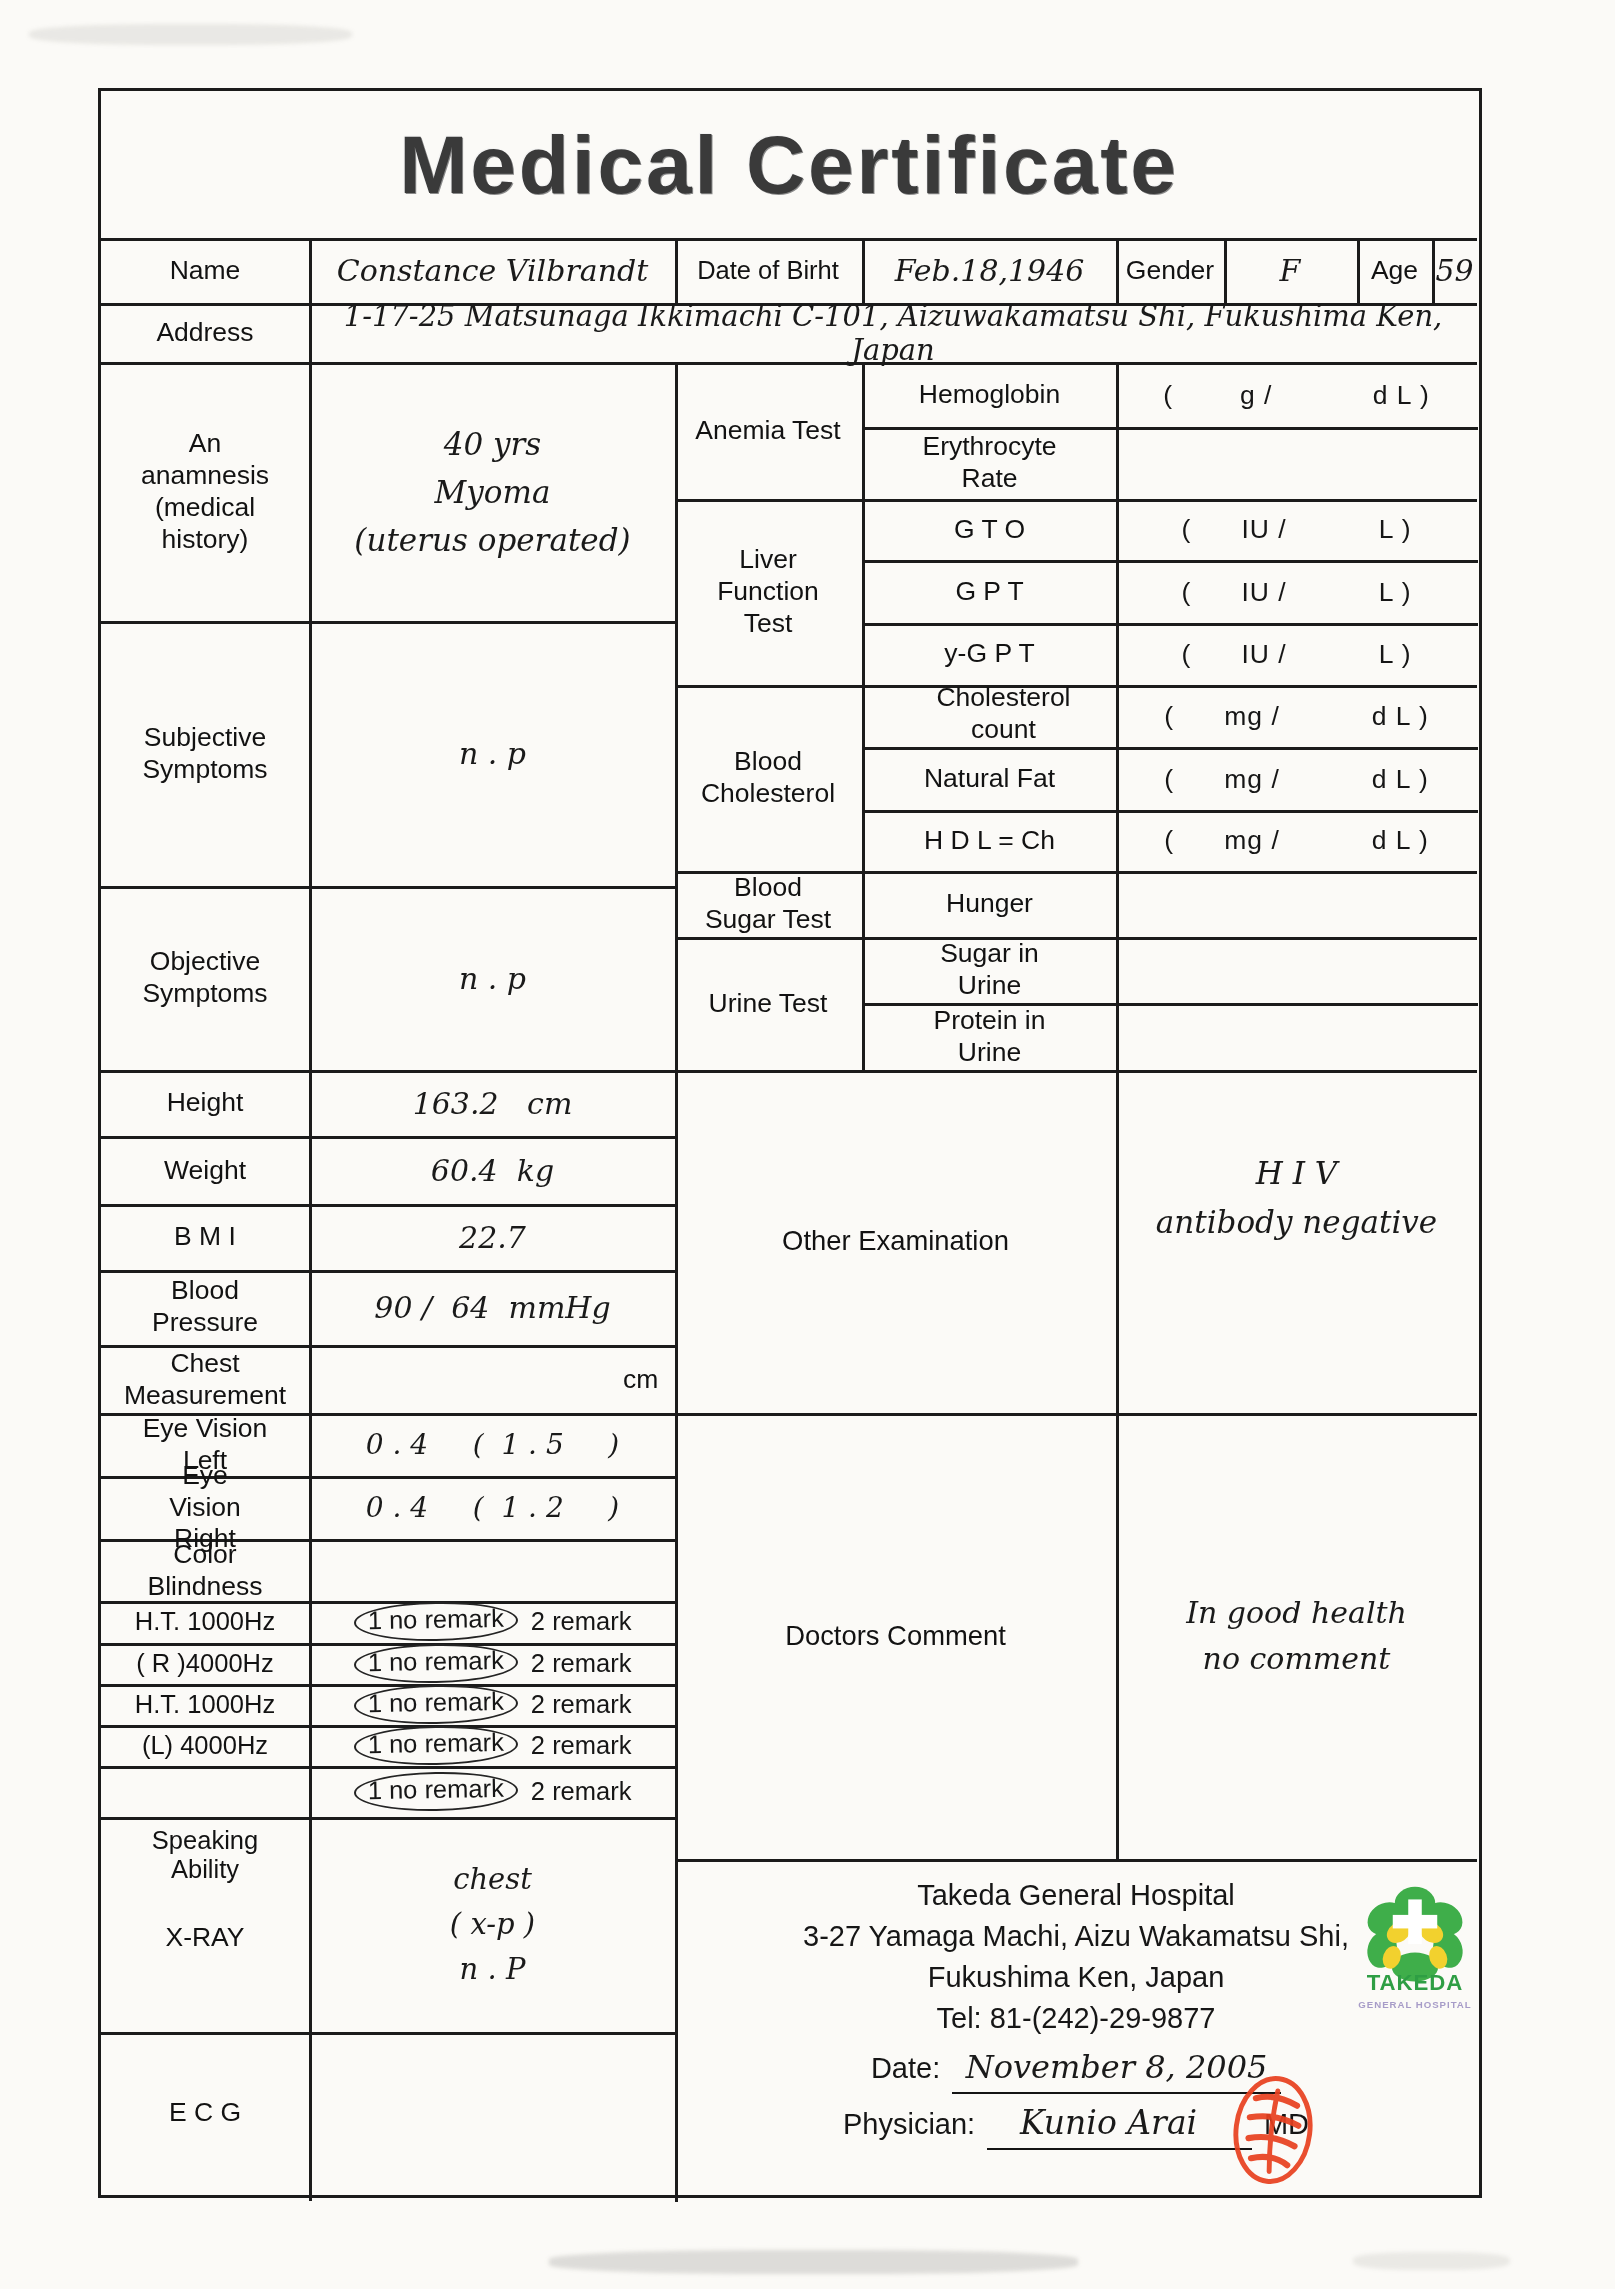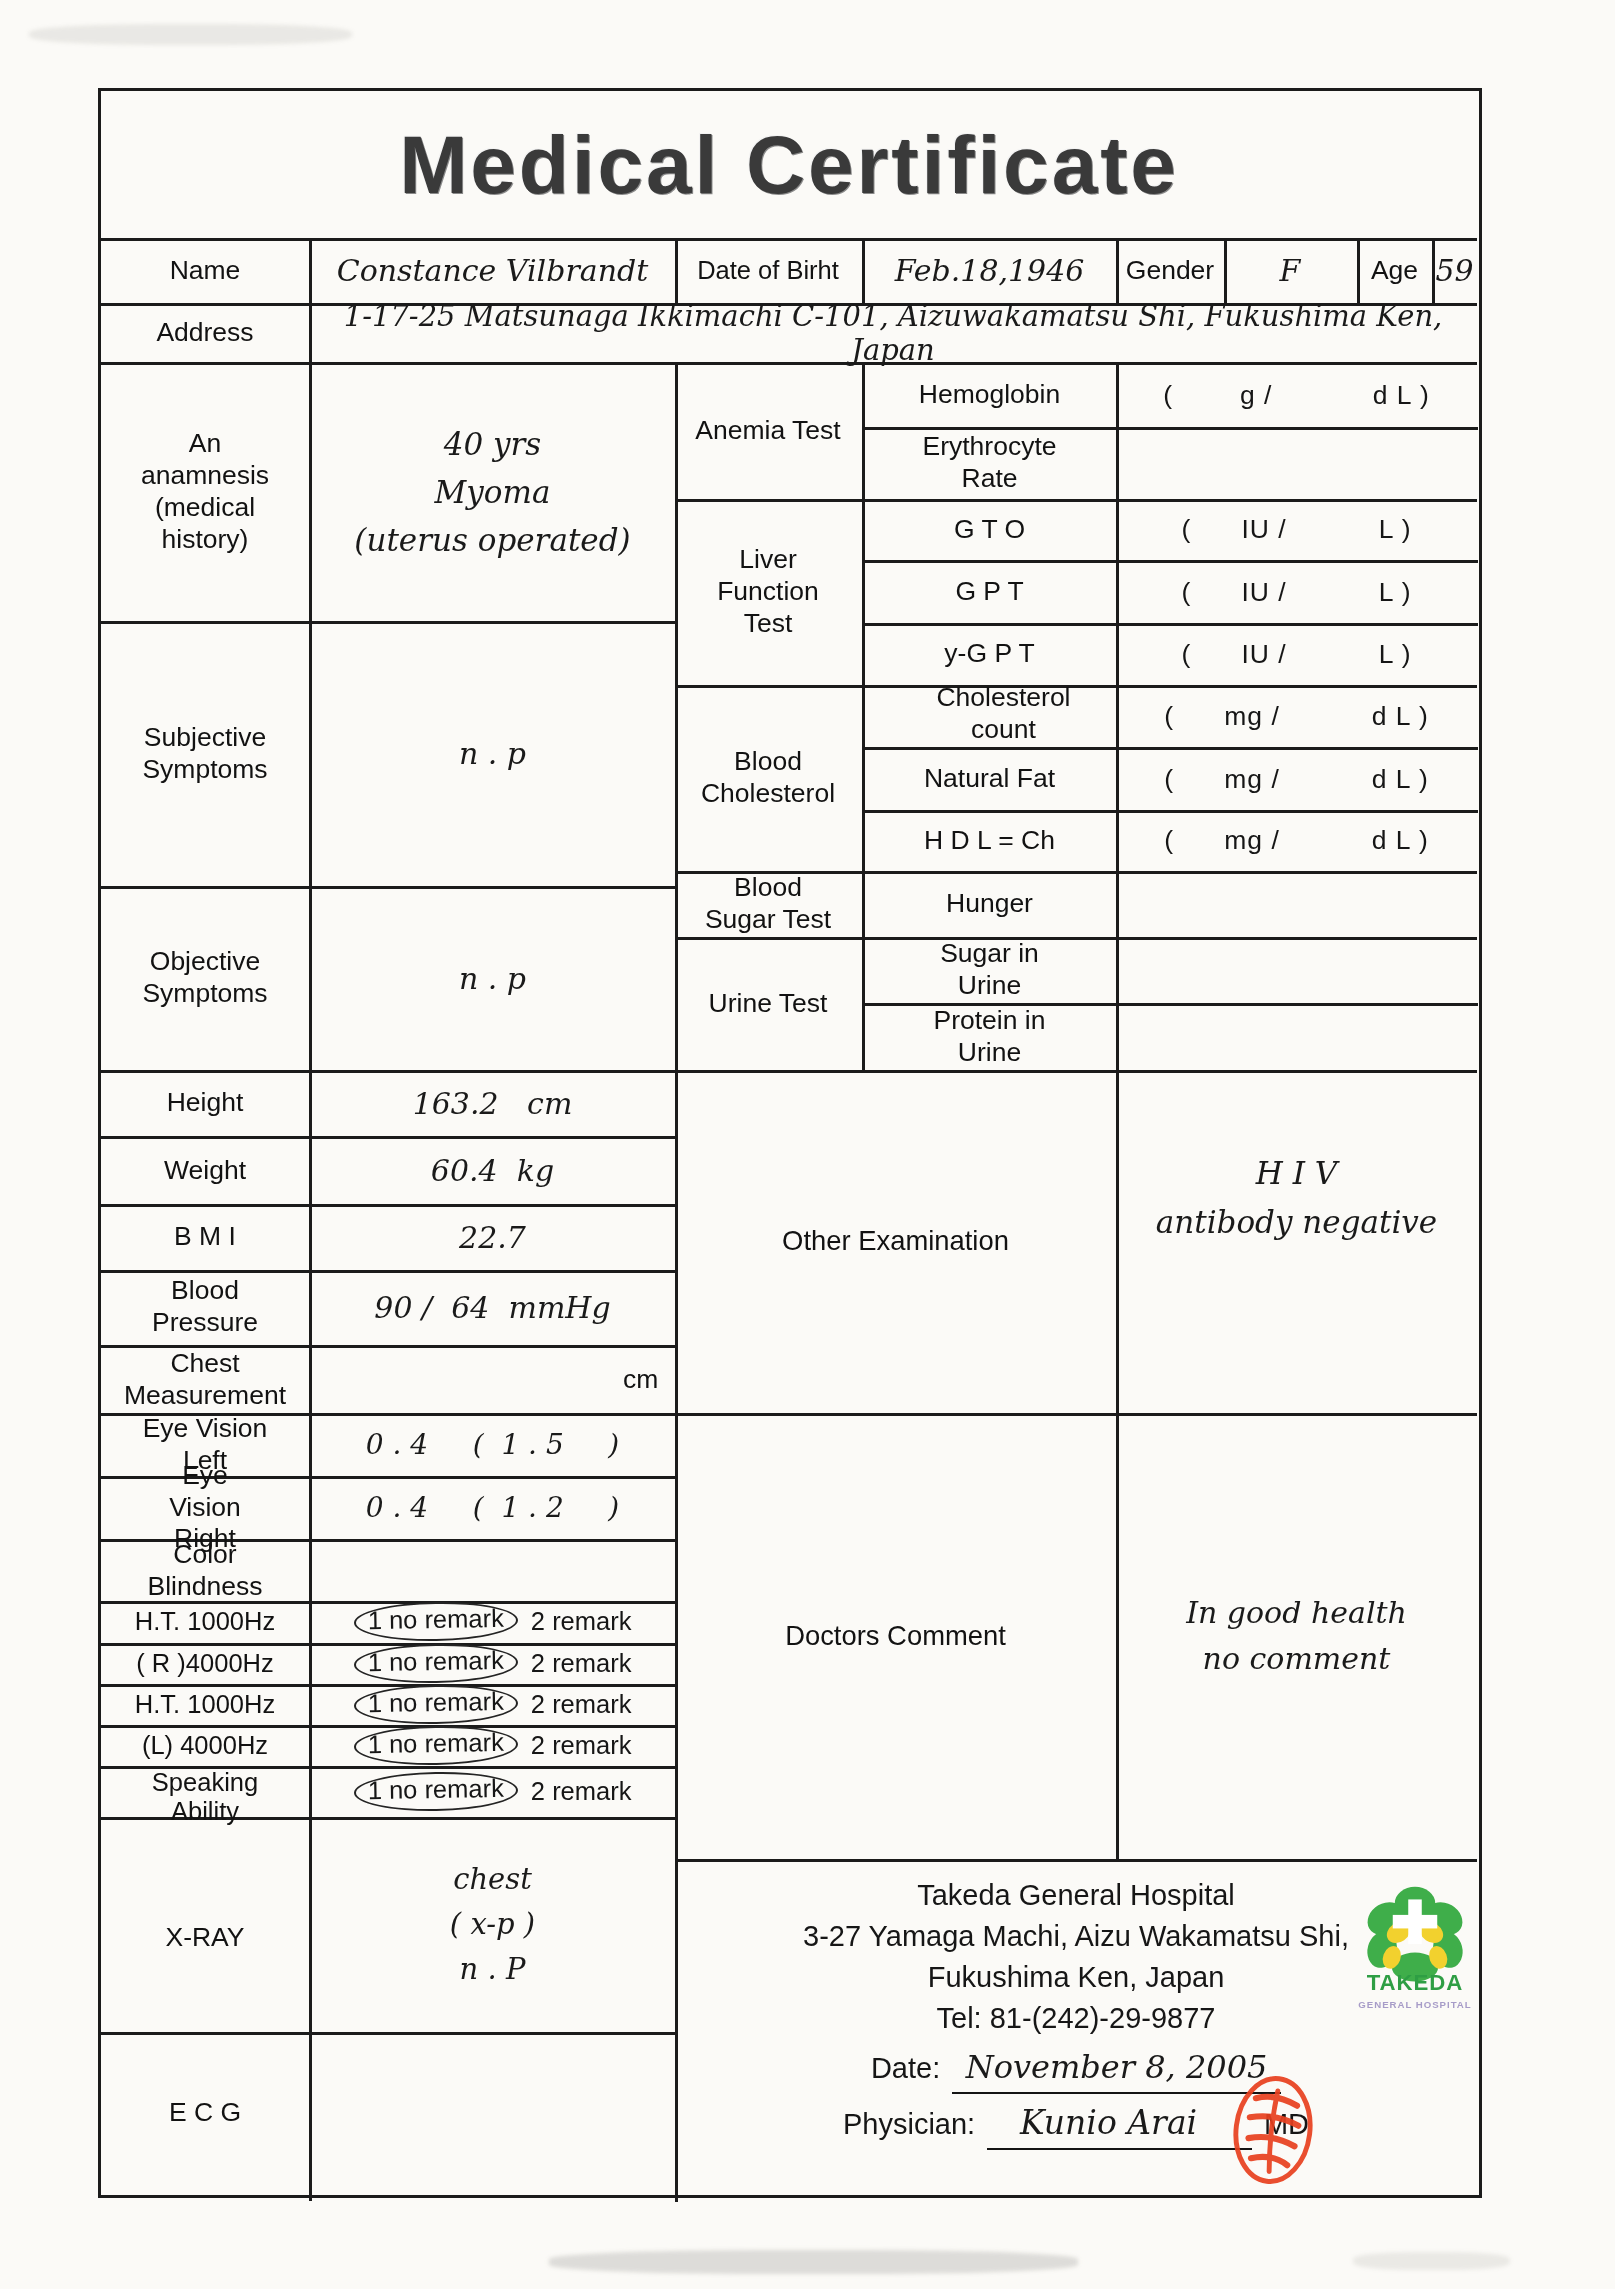--- a/index.html
+++ b/index.html
@@ -182,21 +182,21 @@
     <div class="cell lab" style="left:0;top:1593px;width:208px;height:41px;font-size:25.5px;">H.T. 1000Hz</div>
     <div class="cell rem" style="left:208px;top:1593px;width:367px;height:41px;">
       <span class="oval">1 no remark</span>
       <span>2 remark</span>
     </div>
     <div class="cell lab" style="left:0;top:1634px;width:208px;height:41px;font-size:25.5px;">(L)  4000Hz</div>
     <div class="cell rem" style="left:208px;top:1634px;width:367px;height:41px;">
       <span class="oval">1 no remark</span>
       <span>2 remark</span>
     </div>
-    <div class="cell lab" style="left:0;top:1675px;width:208px;height:61px;padding:0 39px;font-size:25.5px;line-height:1.1;">Speaking Ability</div>
+    <div class="cell lab" style="left:0;top:1733px;width:208px;height:61px;padding:0 39px;font-size:25.5px;line-height:1.1;">Speaking Ability</div>
     <div class="cell rem" style="left:208px;top:1675px;width:367px;height:51px;">
       <span class="oval">1 no remark</span>
       <span>2 remark</span>
     </div>
 
     <div class="cell lab" style="left:574px;top:979px;width:441px;height:343px;font-size:27.4px;">Other Examination</div>
     <div class="cell hand stack" style="left:1015px;top:979px;width:361px;height:343px;font-size:31px;padding-bottom:88px;">
       <div>H I V</div>
       <div>antibody  negative</div>
     </div>

